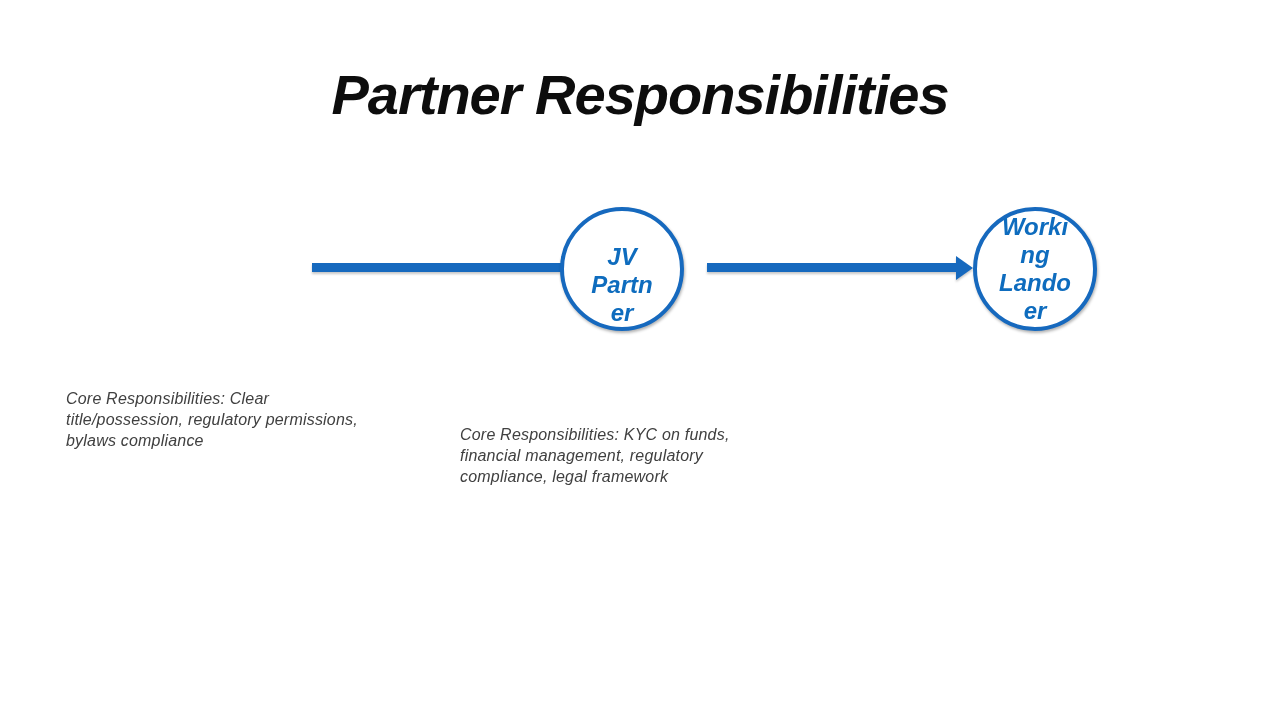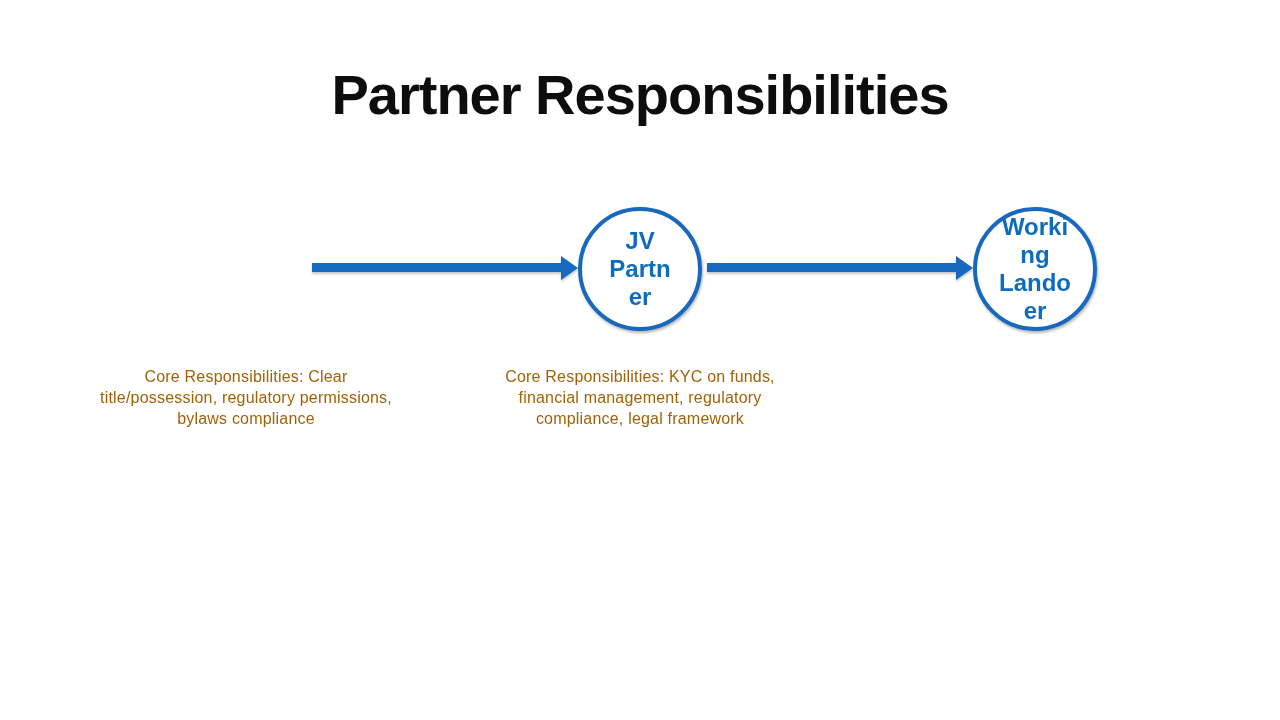--- a/index.html
+++ b/index.html
@@ -7,20 +7,21 @@
     padding: 0;
     background: #ffffff;
   }
   .slide {
     position: relative;
     width: 1280px;
     height: 656px;
     background: #ffffff;
     overflow: hidden;
     font-family: "Liberation Sans", sans-serif;
+    font-style: italic;
   }
   .slide-title {
     position: absolute;
     top: 62px;
     left: 0;
     width: 1280px;
     margin: 0;
     text-align: center;
     font-size: 56px;
     font-weight: 700;
@@ -35,21 +36,21 @@
     border: 4px solid #1669be;
     border-radius: 50%;
     background: #ffffff;
     box-shadow: 1px 2px 3px rgba(0,0,0,0.30);
     display: flex;
     align-items: center;
     justify-content: center;
     text-align: center;
   }
   .circle-1 { left: 184px; }
-  .circle-2 { left: 578px; }
+  .circle-2 { left: 560px; align-items: flex-end; }
   .circle-3 { left: 973px; }
   .circle-label {
     white-space: pre-line;
     color: #0e6cbe;
     font-weight: 700;
     font-size: 24px;
     line-height: 28px;
   }
   .connector {
     position: absolute;
@@ -73,31 +74,30 @@
     right: 0;
     top: 1px;
     width: 0;
     height: 0;
     border-left: 17px solid #1669be;
     border-top: 12px solid transparent;
     border-bottom: 12px solid transparent;
   }
   .node-desc {
     position: absolute;
-    top: 366px;
+    top: 388px;
     width: 360px;
-    text-align: center;
     white-space: pre-line;
-    color: #a16207;
+    color: #404040;
     font-size: 16px;
     line-height: 21px;
     letter-spacing: 0.2px;
   }
   .desc-1 { left: 66px; }
-  .desc-2 { left: 460px; }
+  .desc-2 { left: 460px; margin-top: 36px; }
   .desc-3 { left: 855px; }
 </style>
 </head>
 <body>
 
 <div class="slide">
 
   <h1 class="slide-title">Partner Responsibilities</h1>
 
 

